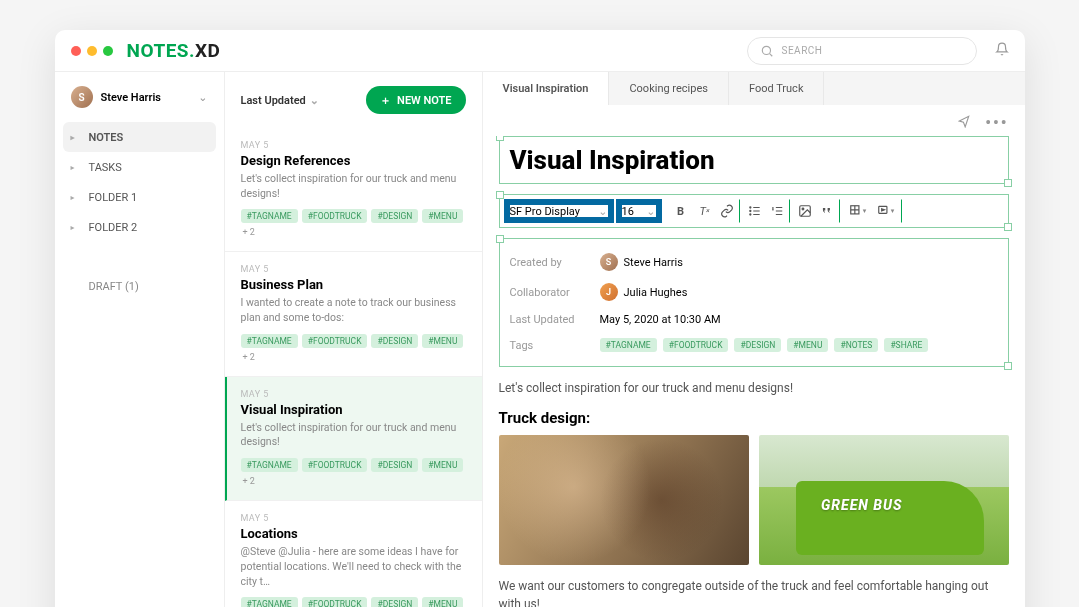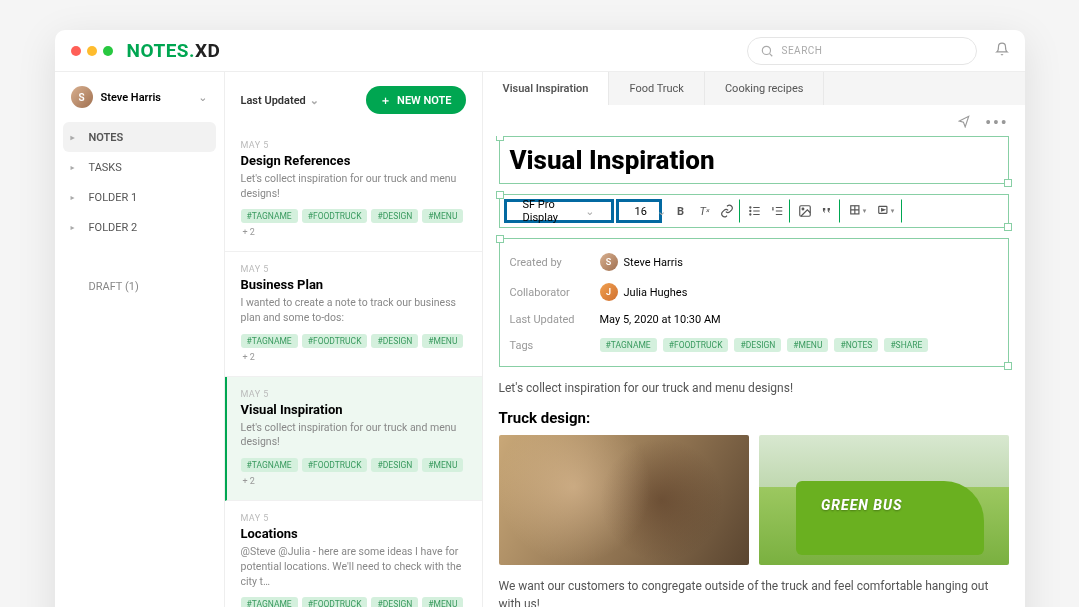--- a/index.html
+++ b/index.html
@@ -50,21 +50,21 @@
 .tab { padding: 10px 20px; border-right: 1px solid #e8e8e8; cursor: pointer; color:#555; }
 .tab.active { background: #fff; font-weight: 600; }
 .doc-actions { display: flex; justify-content: flex-end; gap: 14px; padding: 8px 16px 4px; color: #999; }
 .doc-actions span { cursor:pointer; }
 .content { padding: 0 16px 16px; overflow: auto; }
 .sel-box { border: 1px solid #88cfa5; position: relative; padding: 8px 10px; margin-bottom: 10px; }
 .sel-box::before, .sel-box::after { content:""; position:absolute; width:6px; height:6px; background:#fff; border:1px solid #88cfa5; }
 .sel-box::before { top:-4px; left:-4px; } .sel-box::after { bottom:-4px; right:-4px; }
 .h1 { font-size: 26px; font-weight: 800; }
 .toolbar { display: flex; align-items: center; gap: 2px; font-size: 11px;}
-.tb-sel { border: 3px solid #0369a1; height: 24px; display: flex; align-items: center; padding: 0 16px; gap: 10px; cursor:pointer; }
+.tb-sel { border: 6px solid #0369a1; height: 24px; display: flex; align-items: center; padding: 0 0; gap: 10px; cursor:pointer; }
 .tb-sel.font { flex: 0 0 110px; justify-content: space-between; }
 .tb-sel.size { width: 46px; justify-content: space-between; margin-right: 6px; }
 .tb-btn { width: 22px; height: 24px; display: flex; align-items: center; justify-content: center; cursor: pointer; color:#555; border:1px solid transparent; }
 .tb-group-end { border-right:1px solid #00a651; padding-right:4px; margin-right:2px; }
 .meta { font-size: 11px; }
 .meta-row { display: flex; align-items: center; padding: 6px 0; }
 .meta-label { width: 90px; color: #999; }
 .meta-val { display: flex; align-items: center; gap: 6px; }
 .meta-val .avatar { width: 18px; height:18px; font-size:9px; }
 .body-text { font-size: 12px; color: #555; margin: 12px 0; line-height: 1.5; }
@@ -195,22 +195,22 @@
               <span class="tag">#DESIGN</span>
               <span class="tag">#MENU</span>
             </div>
           </div>
         </div>
     </div>
 
     <div class="editor">
       <div class="tabs" id="tabs-container">
           <div class="tab active">Visual Inspiration</div>
+          <div class="tab">Cooking recipes</div>
           <div class="tab">Food Truck</div>
-          <div class="tab">Cooking recipes</div>
         </div>
       <div class="doc-actions">
         <span>
           <svg class="svg-ic" viewBox="0 0 24 24" fill="none" stroke="#999" stroke-width="2">
               <path d="M4 12l16-8-6 18-3-8z"></path>
             </svg>
         </span>
         <span style="letter-spacing:2px;font-weight:700;">•••</span>
       </div>
       <div class="content">

